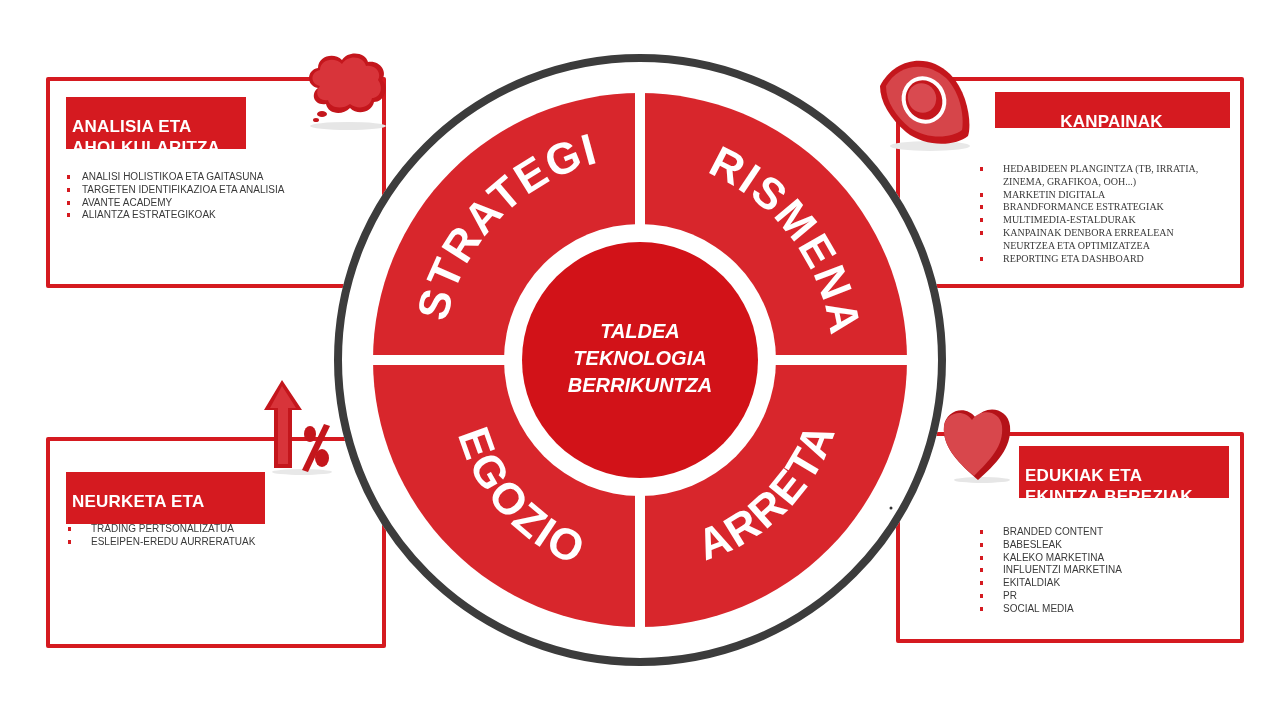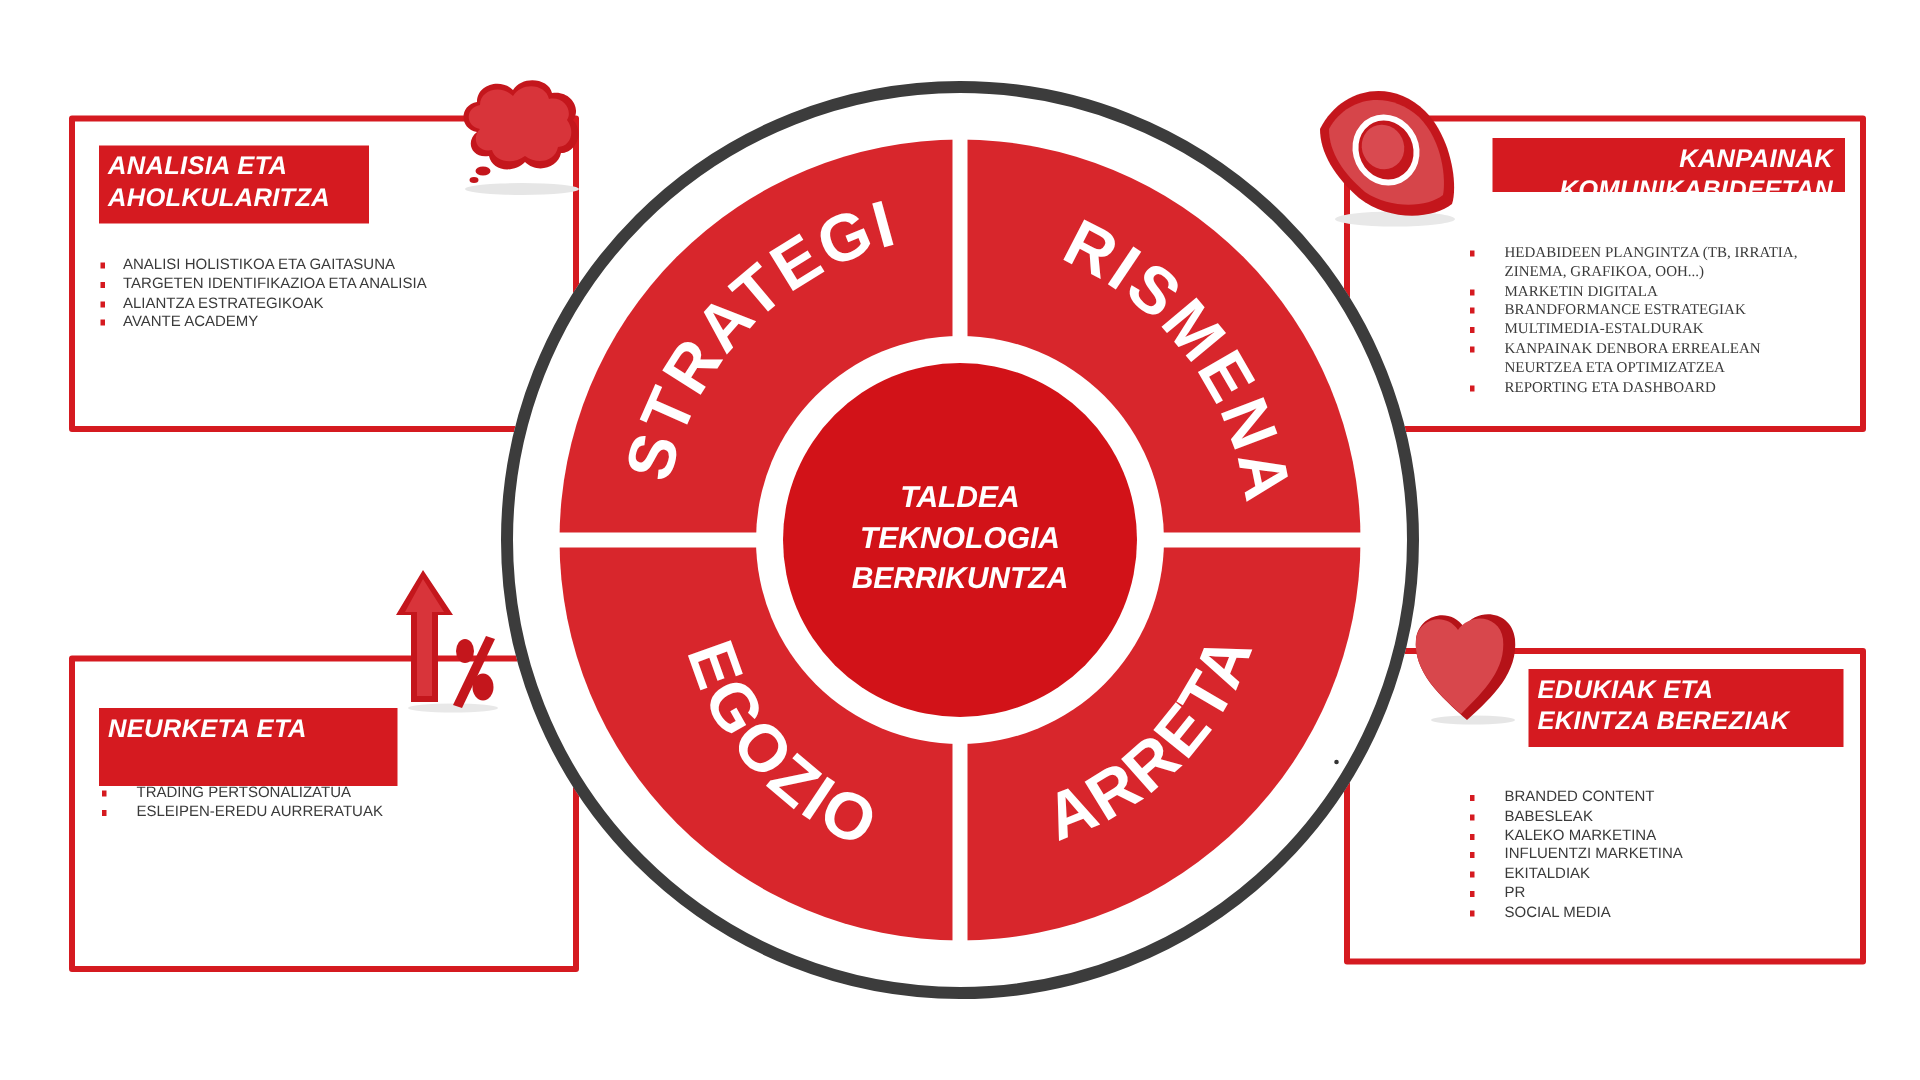--- a/index.html
+++ b/index.html
@@ -6,23 +6,23 @@
   body { width:1280px; height:720px; background:#ffffff; position:relative; overflow:hidden;
          font-family:"Liberation Sans", "DejaVu Sans", sans-serif; }
 
   .box { position:absolute; border:4px solid #d51a20; background:#fff; box-sizing:border-box; border-radius:2px; }
   .box-tl { left:46px; top:77px; width:340px; height:211px; }
   .box-tr { left:896px; top:77px; width:348px; height:211px; }
   .box-bl { left:46px; top:437px; width:340px; height:211px; }
   .box-br { left:896px; top:432px; width:348px; height:211px; }
 
   .title { position:absolute; background:#d51a20; color:#fff; font-weight:bold; font-size:17px;
-           line-height:21px; padding:3px 8px 3px 6px; box-sizing:border-box; letter-spacing:0.2px;font-style:italic; }
+           line-height:21px; padding:19px 8px 3px 6px; box-sizing:border-box; letter-spacing:0.2px; }
   .title-tl { left:66px; top:97px; width:180px; height:52px; }
-  .title-tr { left:995px; top:92px; width:235px; height:36px; text-align:right; }
+  .title-tr { left:995px; top:92px; width:235px; height:36px; text-align:center; }
   .title-bl { left:66px; top:472px; width:199px; height:52px; }
   .title-br { left:1019px; top:446px; width:210px; height:52px; text-align:left; }
 
   .list { position:absolute; margin:0; padding:0; list-style:none; font-size:10px; line-height:12.8px; color:#3a3a3a; }
   .list li { position:relative; padding-left:16px; }
   .list li::before { content:""; position:absolute; left:1px; top:4px; width:3px; height:4px; background:#d51a20; }
   .list-wide li { padding-left:25px; }
   .list-wide li::before { left:2px; }
   .list-tl { left:66px; top:171px; width:290px; }
   .list-tr { left:978px; top:163px; width:245px;font-family:Liberation Serif, serif; }
@@ -124,22 +124,22 @@
   <div>NEURKETA ETA</div>
 </div>
 <div class="title title-br">
   <div>EDUKIAK ETA</div>
   <div>EKINTZA BEREZIAK</div>
 </div>
 
 <ul class="list list-tl">
   <li>ANALISI HOLISTIKOA ETA GAITASUNA</li>
   <li>TARGETEN IDENTIFIKAZIOA ETA ANALISIA</li>
+  <li>AVANTE ACADEMY</li>
   <li>ALIANTZA ESTRATEGIKOAK</li>
-  <li>AVANTE ACADEMY</li>
 </ul>
 
 <ul class="list list-wide list-tr">
   <li>HEDABIDEEN PLANGINTZA (TB, IRRATIA, ZINEMA, GRAFIKOA, OOH...)</li>
   <li>MARKETIN DIGITALA</li>
   <li>BRANDFORMANCE ESTRATEGIAK</li>
   <li>MULTIMEDIA-ESTALDURAK</li>
   <li>KANPAINAK DENBORA ERREALEAN NEURTZEA ETA OPTIMIZATZEA</li>
   <li>REPORTING ETA DASHBOARD</li>
 </ul>

